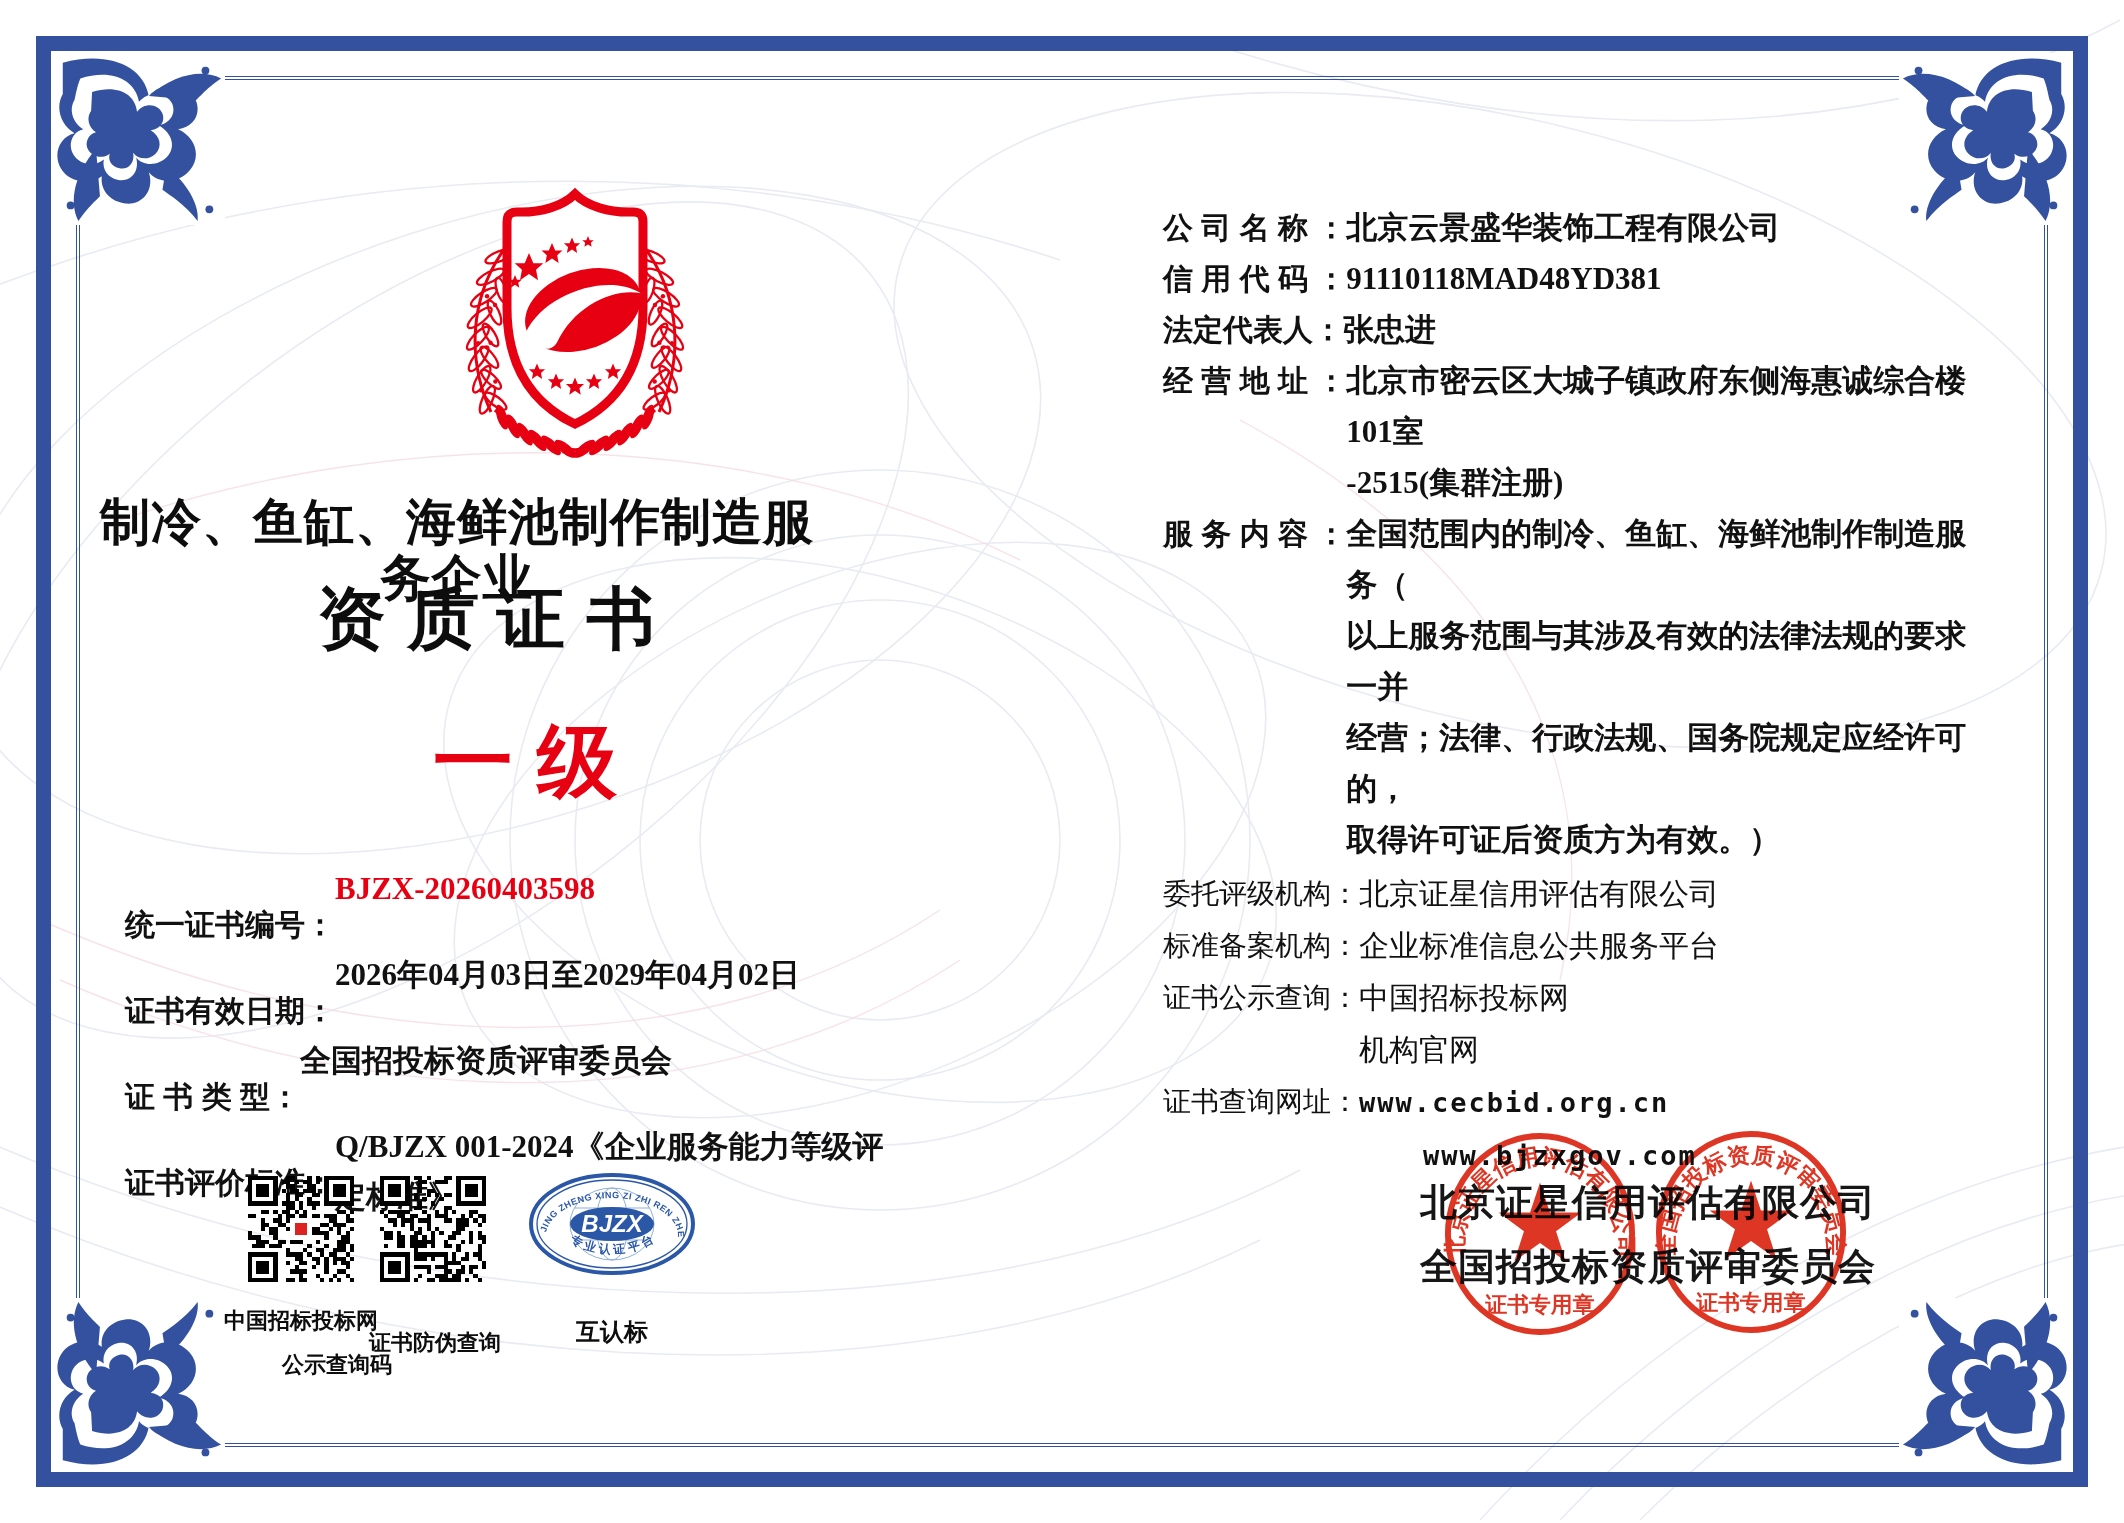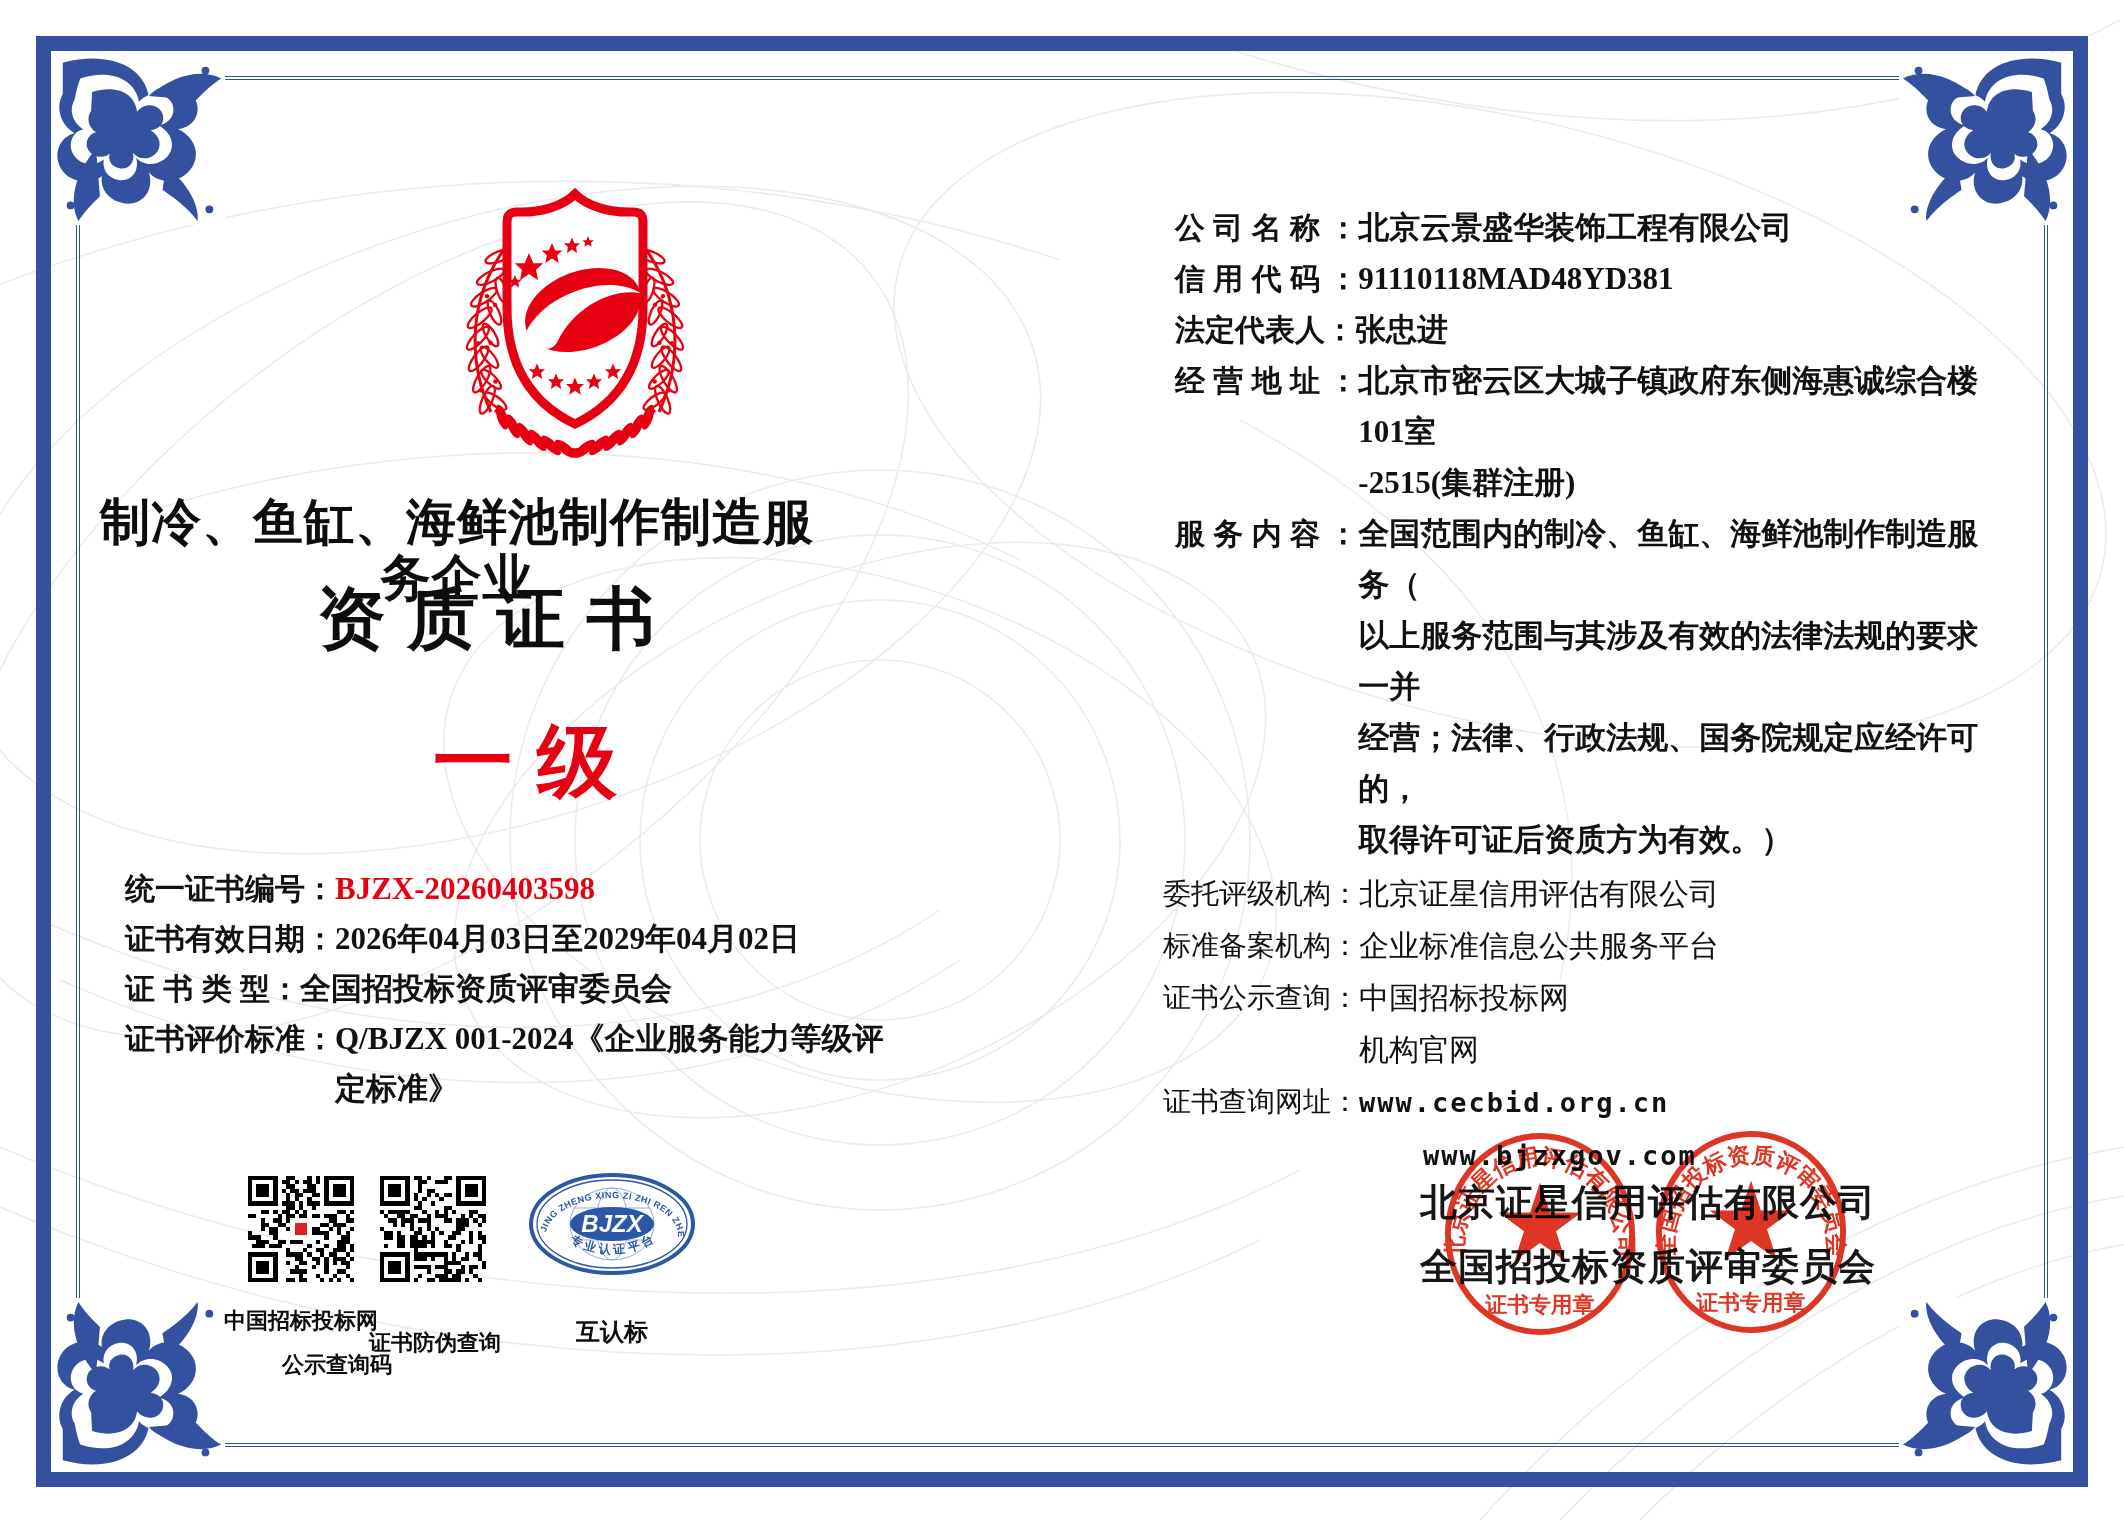--- a/index.html
+++ b/index.html
@@ -35,24 +35,24 @@
   .cert-level{position:absolute;left:150px;top:718px;width:750px;text-align:center;
      font-family:"Liberation Serif",serif;font-weight:bold;font-size:80px;line-height:88px;
      letter-spacing:0.3em;text-indent:0.3em;color:var(--red);}
   
   .row{display:flex;align-items:flex-start;}
   .lbl{font-family:"Liberation Sans",sans-serif;font-weight:bold;white-space:pre;flex:none;}
   .val{font-family:"Liberation Serif",serif;font-weight:bold;}
   .red{color:var(--red);}
   
   .company{position:absolute;left:1163px;top:202px;width:830px;font-size:31px;line-height:51px;}
-  .company .lbl{font-size:30px;margin-left:12px;}
+  .company .lbl{font-size:30px;}
   
   .details{position:absolute;left:125px;top:864px;width:760px;font-size:31px;line-height:50px;}
-  .details .lbl{font-size:30px;}
+  .details .lbl{font-size:30px;margin-top:36px;}
   
   .query{position:absolute;left:1163px;top:868px;width:840px;font-size:30px;line-height:52px;}
   .query .lbl{font-weight:normal;font-size:28px;}
   .query .qval{font-family:"Liberation Sans",sans-serif;font-weight:normal;}
   .url{font-family:"DejaVu Sans Mono",monospace;font-weight:bold;font-size:27px;letter-spacing:2px;}
   .url2{margin-left:64px;}
   
   .qr{position:absolute;width:106px;height:106px;}
   .qr svg{width:100%;height:100%;display:block;shape-rendering:crispEdges;}
   .qr-cap{position:absolute;text-align:center;font-weight:bold;font-size:22px;color:#0d0d0d;}

